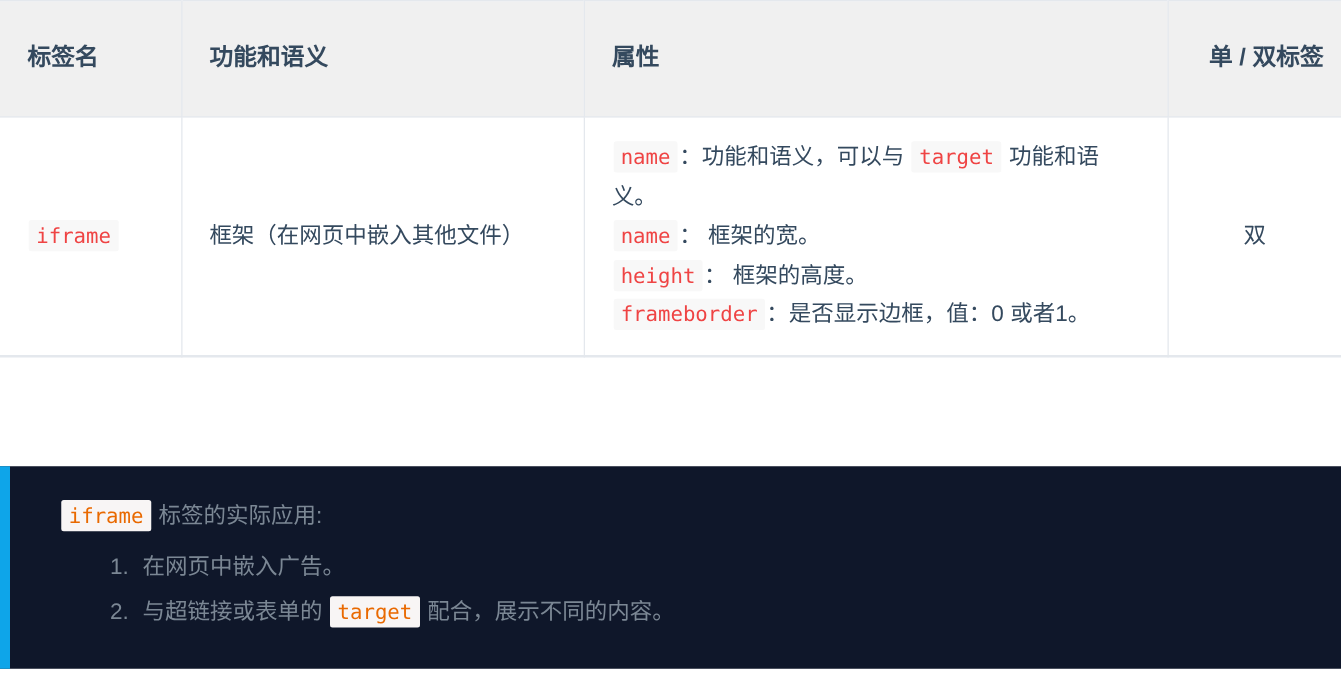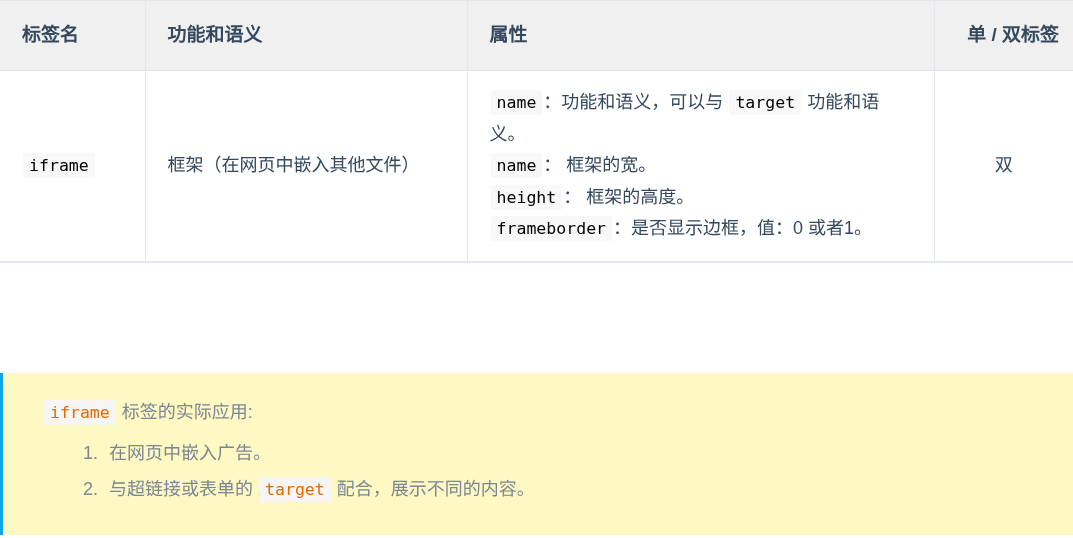--- a/index.html
+++ b/index.html
@@ -38,21 +38,21 @@
 
   .tag-table thead th {
     background: #f0f0f0;
     color: #34495e;
     font-size: 19px;
     font-weight: bold;
     line-height: 1.5;
     text-align: left;
     vertical-align: middle;
     padding: 12px 22px;
-    height: 70px;
+    height: 93px;
     box-sizing: border-box;
     border-right: 1px solid #e4e8ed;
     border-bottom: 1px solid #e4e8ed;
   }
   .tag-table thead th.last {
     border-right: none;
     text-align: right;
     padding-left: 14px;
     padding-right: 14px;
   }
@@ -67,40 +67,40 @@
     color: #34495e;
     box-sizing: border-box;
   }
   .tag-table tbody td.last { border-right: none; text-align: center; }
   .tag-table tbody td.cell-tag { text-align: left; }
   .tag-table tbody td.cell-attrs { vertical-align: middle; }
 
   
   code, .code {
     font-family: "DejaVu Sans Mono", "Liberation Mono", monospace;
-    color: #000000;
+    color: #ef4444;
     background: #f8f8f8;
     padding: 3px 6px;
     margin: 0 1px;
     border-radius: 2px;
     font-size: 0.92em;
     white-space: nowrap;
   }
 
   .attr-line { margin: 0; }
 
   
   .callout {
     position: absolute;
     left: 0;
     top: 373px;
     width: 1073px;
     box-sizing: border-box;
-    background: #fef9c3;
-    border-left: 3px solid #0ea5e9;
+    background: #0f172a;
+    border-left: 8px solid #0ea5e9;
     padding: 24px 0 24px 0;
     color: #7b8794;
     font-size: 18px;
     line-height: 1.7;
   }
   .callout .callout-title {
     margin: 0 0 10px 0;
     padding: 0 40px;
     color: #7b8794;
   }

